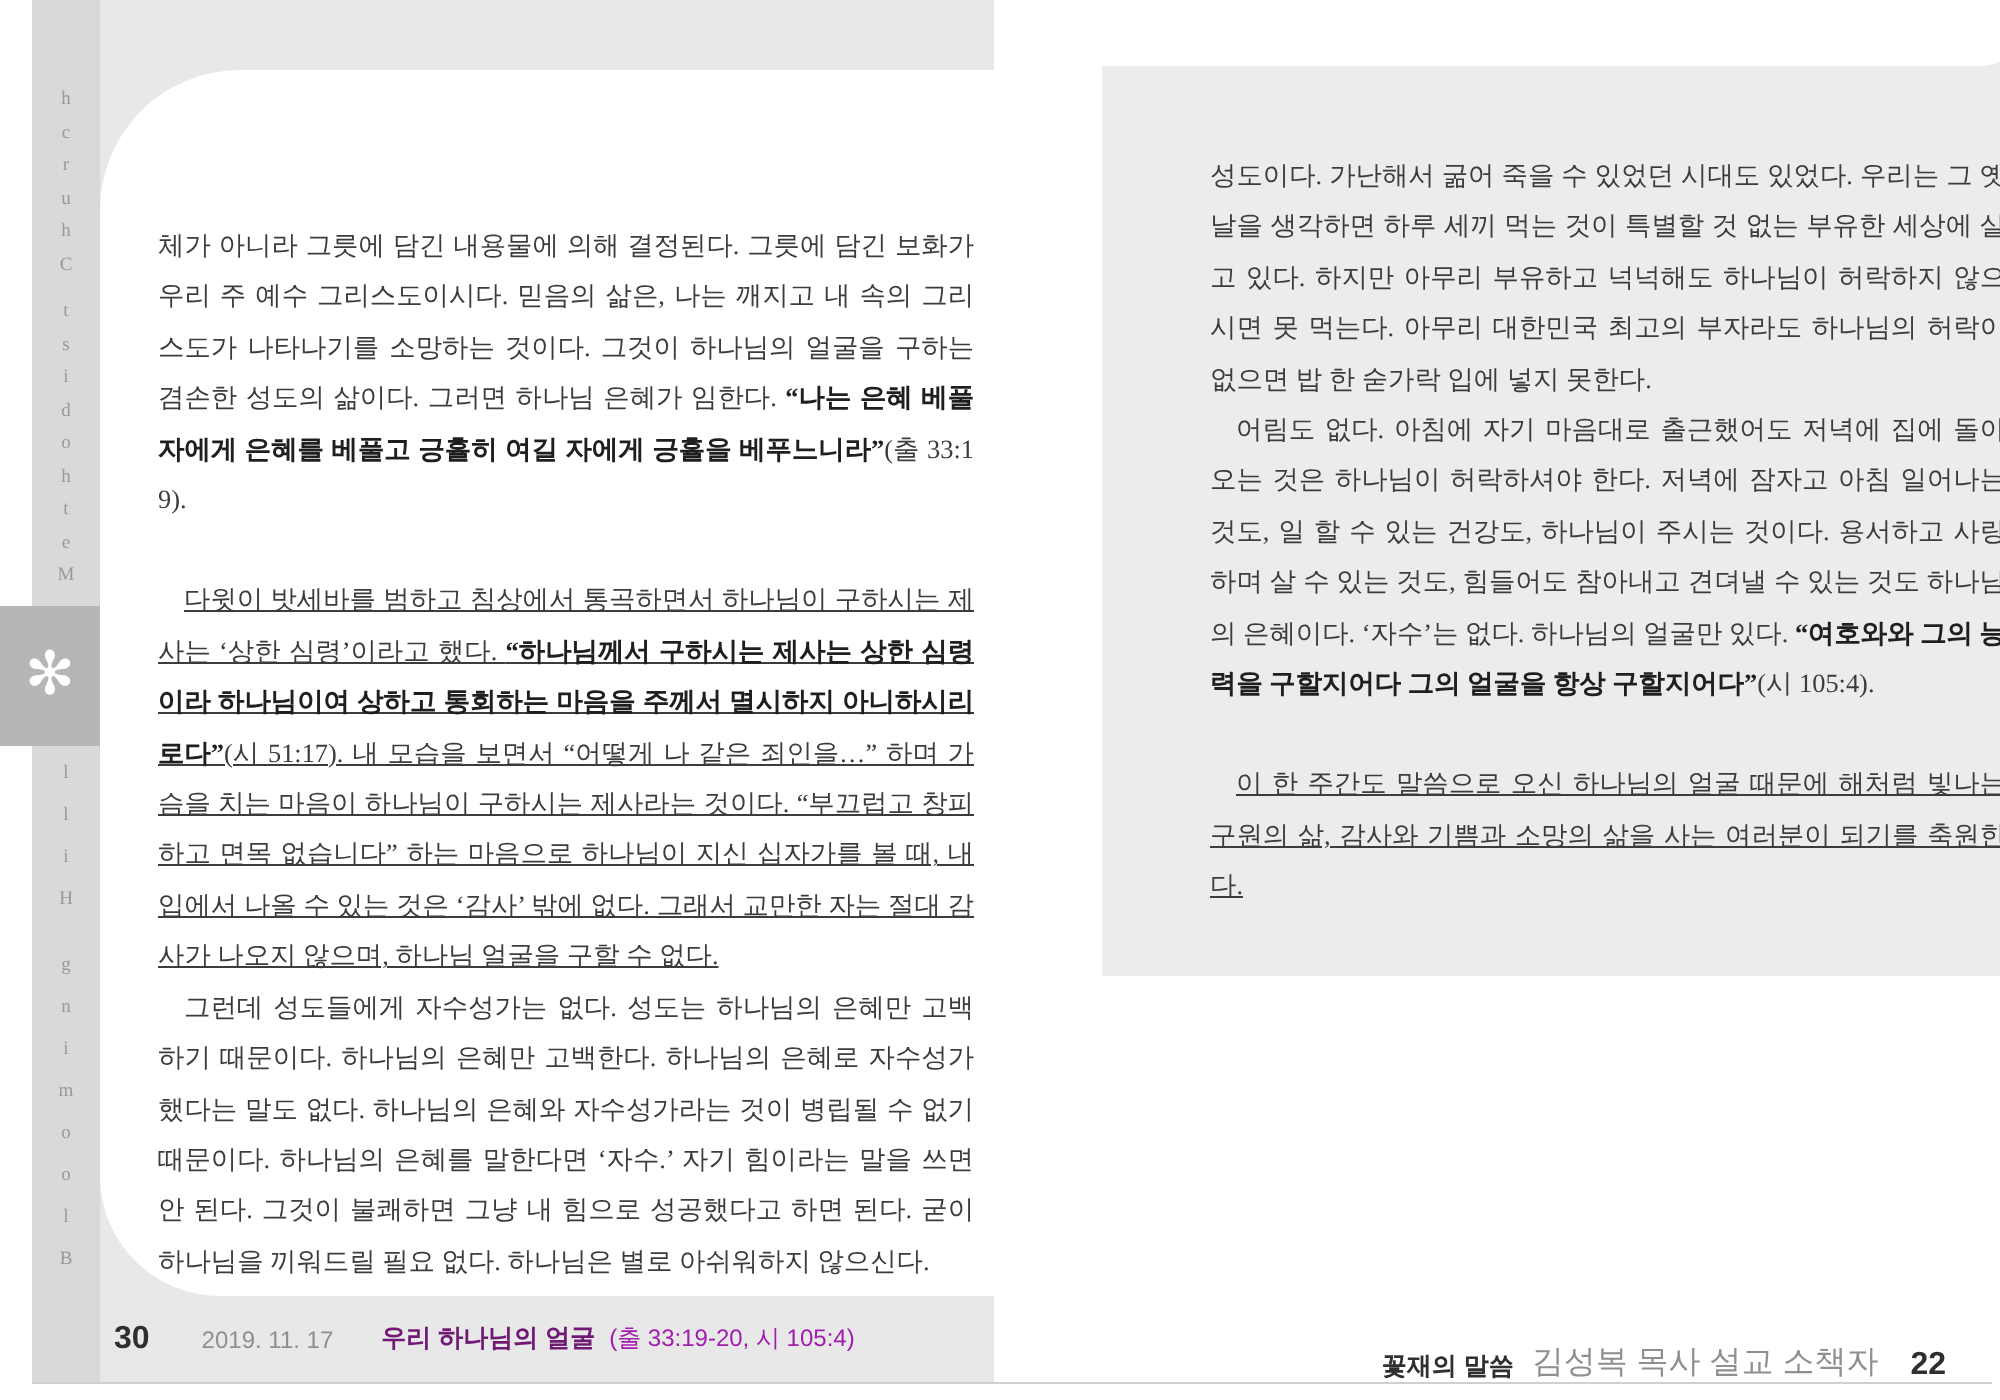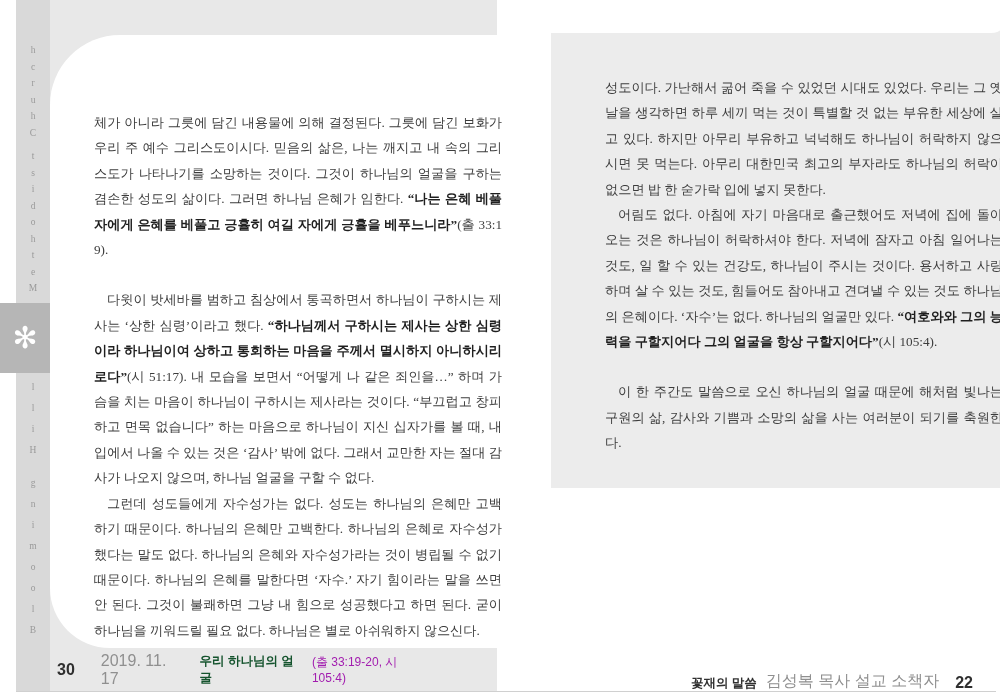--- a/index.html
+++ b/index.html
@@ -16,32 +16,32 @@
   .vtop{left:0;top:46px;height:248px;}
   .vbottom{left:0;top:383px;height:252px;}
   .logo-box{position:absolute;left:-16px;top:303px;width:50px;height:70px;background:#b6b6b6;
             display:flex;align-items:center;justify-content:center;}
   .flower{color:#ffffff;font-size:30px;line-height:1;}
   .left-content{position:absolute;left:34px;top:35px;width:447px;height:613px;background:#ffffff;
                 border-radius:70px 0 0 60px;}
   .text-col{position:absolute;color:#3c3c3c;font-size:13.2px;line-height:25.4px;
             text-align:justify;word-break:break-all;overflow:hidden;}
   .text-col b{color:#1f1f1f;}
-  .left-text{left:44px;top:75px;width:408px;height:556px;}
+  .left-text{left:29px;top:75px;width:408px;height:556px;}
   .para{margin:0;text-align:justify;}
-  .para.gap{margin-top:25px;}
+  .para.gap{margin-top:25px;text-decoration:underline;}
   .para.indent{text-indent:13px;}
 
   
   .footer-left{position:absolute;left:0;top:648px;width:417px;height:43px;
                display:flex;align-items:center;font-family:"Liberation Sans",sans-serif;}
   .pageno{font-size:16px;font-weight:bold;color:#2f2f2f;}
   .footer-left .pageno{margin-left:41px;}
-  .footer-date{margin-left:26px;font-size:16px;color:#8f8f8f;}
-  .footer-title{margin-left:12px;font-size:12.5px;font-weight:bold;color:#14532d;}
+  .footer-date{margin-left:26px;font-size:12px;color:#8f8f8f;}
+  .footer-title{margin-left:24px;font-size:12.5px;font-weight:bold;color:#701a75;}
   .footer-ref{margin-left:7px;font-size:12px;color:#a21caf;}
 
   
   .right-page{position:absolute;left:503px;top:0;width:493px;height:488px;background:#ececec;margin-left:48px;}
   .right-top-margin{position:absolute;left:0;top:0;width:458px;height:33px;background:#ffffff;
                     border-radius:0 0 18px 0;}
   .right-footer{position:absolute;left:0;top:647px;width:460px;height:45px;background:#ffffff;
                 border-radius:0 15px 0 0;display:flex;align-items:flex-end;justify-content:flex-end;
                 padding-right:38px;box-sizing:border-box;font-family:"Liberation Sans",sans-serif;}
   .series-title{font-size:12.5px;font-weight:bold;color:#303030;}

